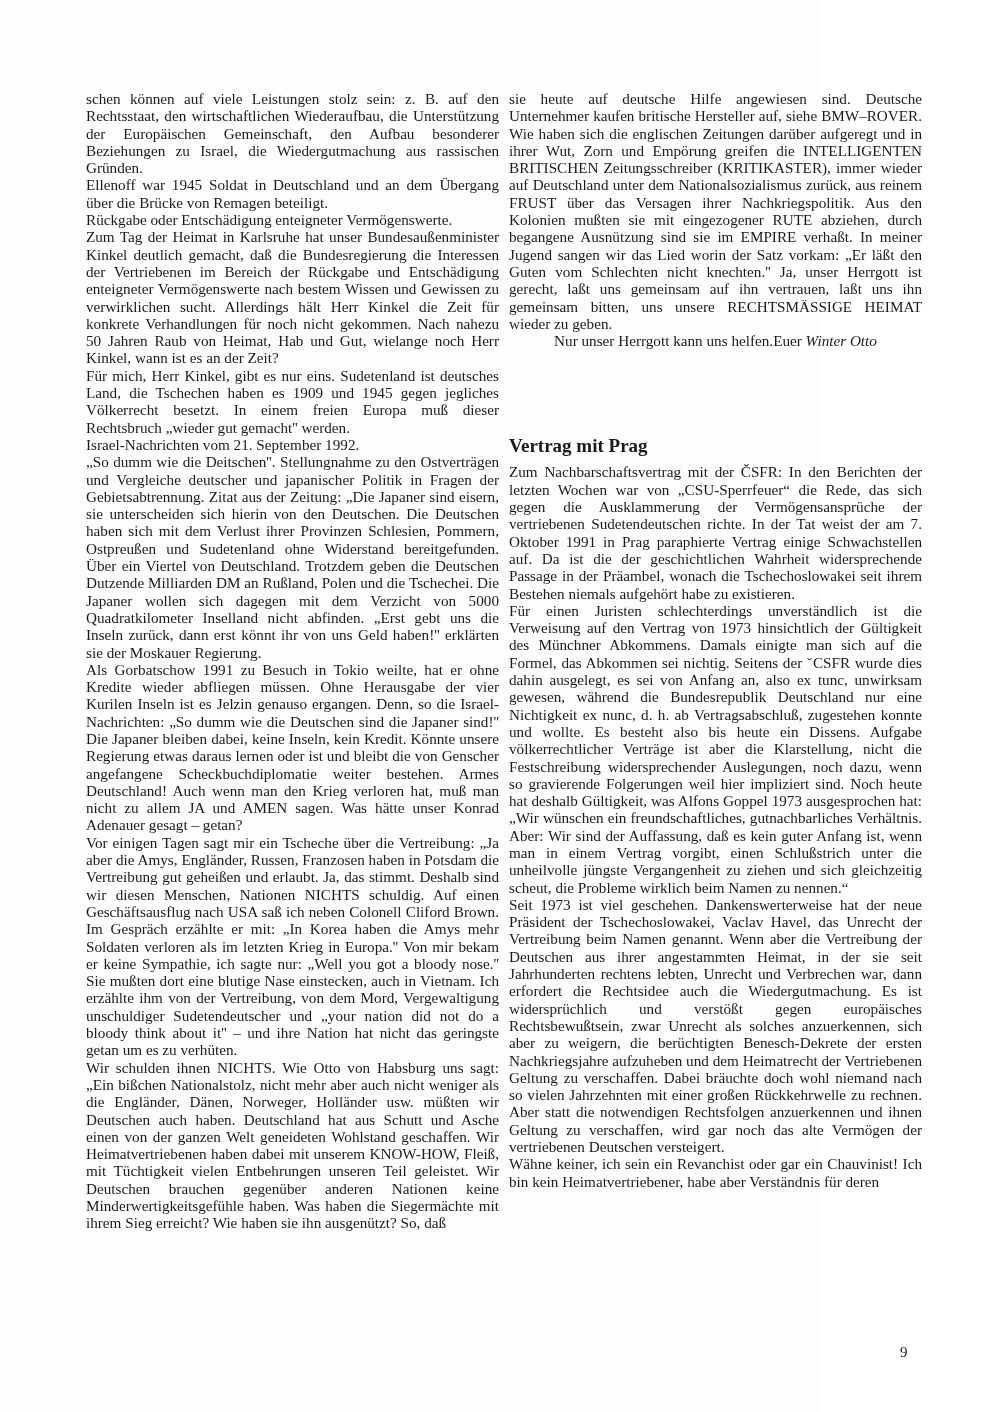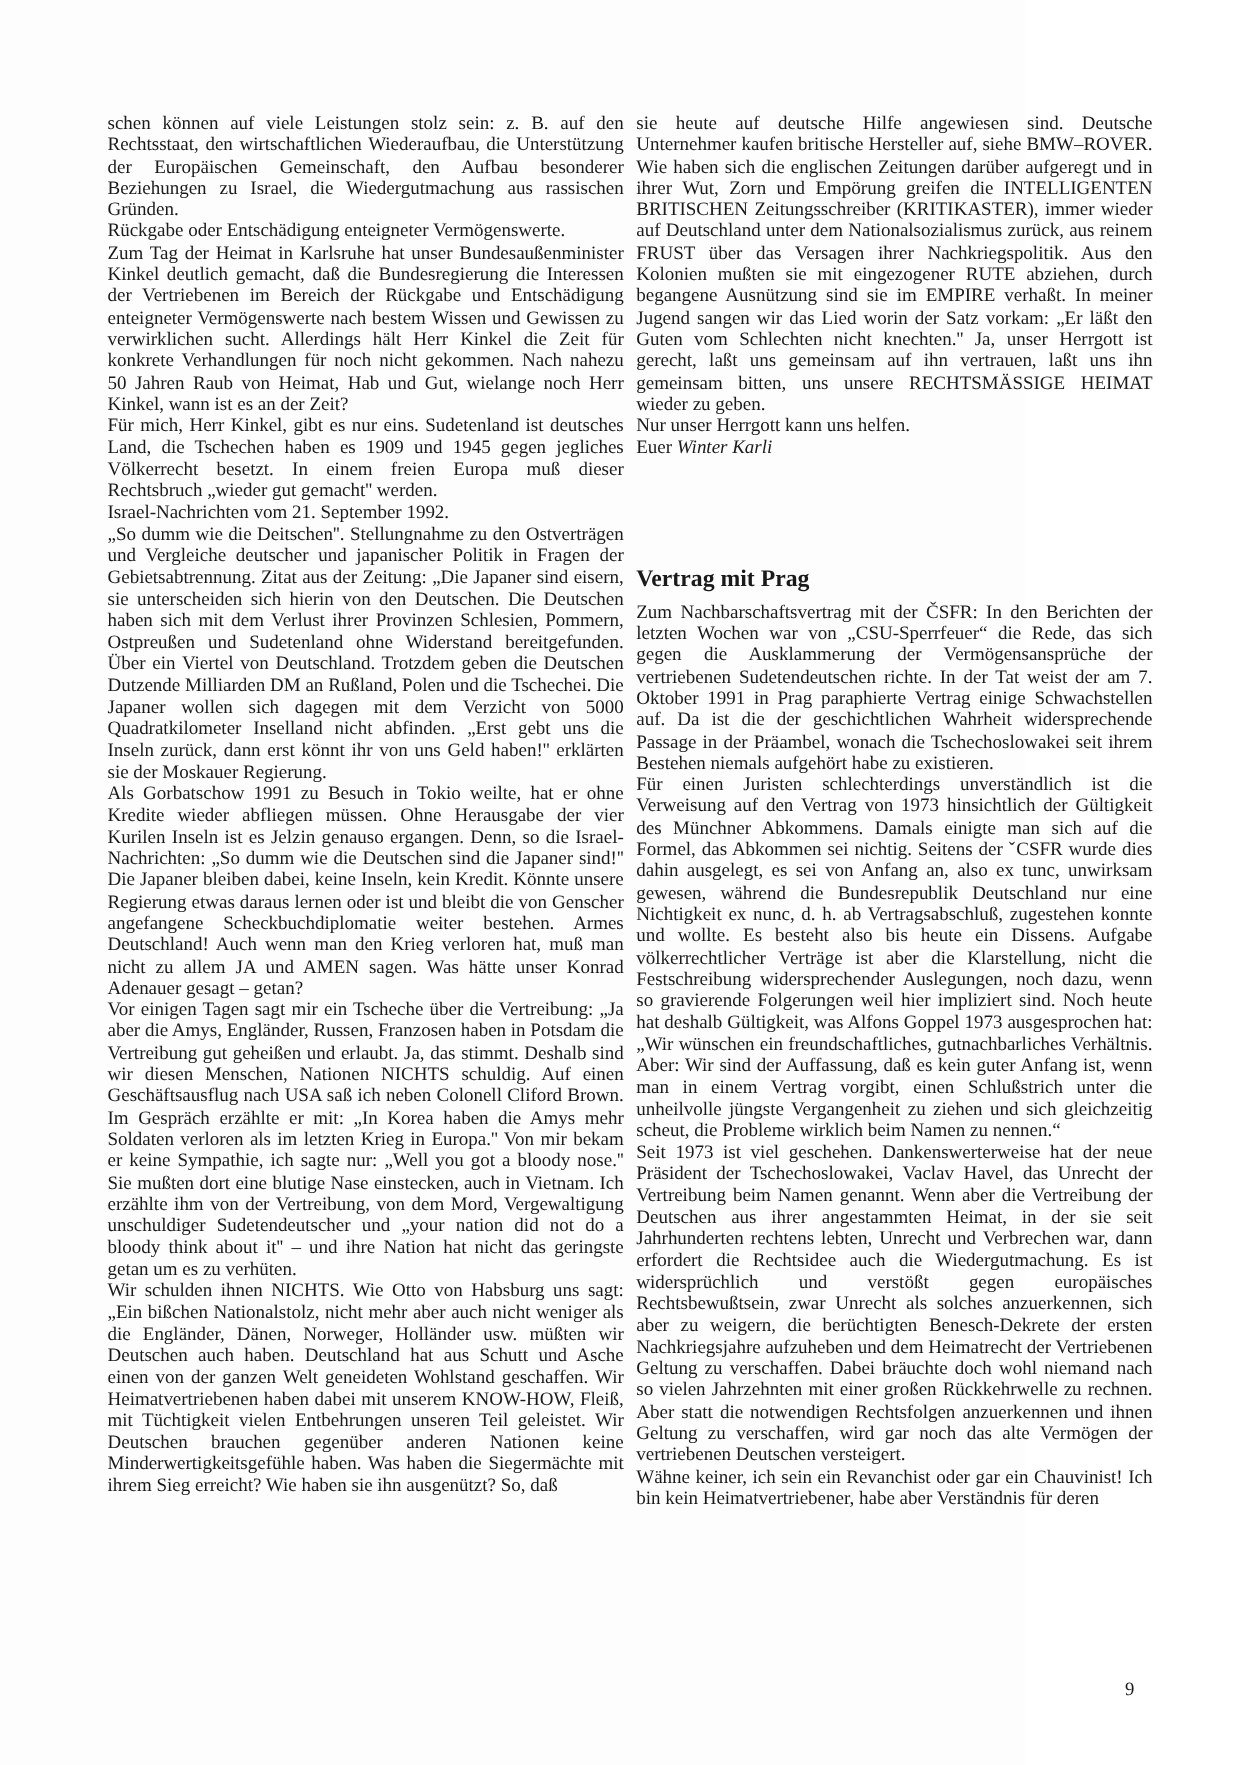--- a/index.html
+++ b/index.html
@@ -26,21 +26,20 @@
       hyphens: manual;
     }
     .col-left { left: 86px; }
     .col-right { left: 509px; }
     .col p { margin: 0; }
     .bold { font-weight: normal; }
     .ital { font-style: italic; }
     .signoff {
       display: flex;
       justify-content: center;
-      flex-direction: column;
     }
     .article-title {
       text-align: left;
       font-weight: bold;
       font-size: 19px;
       line-height: 22px;
       margin: 86px 0 6px 0;
     }
     .page-number {
       position: absolute;
@@ -50,35 +49,36 @@
       font-family: "Liberation Serif", serif;
     }
   </style>
 </head>
 <body>
 
 <div class="page">
 
   <div class="col col-left">
     <p>schen können auf viele Leistungen stolz sein: z. B. auf den Rechtsstaat, den wirtschaftlichen Wiederaufbau, die Unterstützung der Europäischen Gemeinschaft, den Aufbau besonderer Beziehungen zu Israel, die Wiedergutmachung aus rassischen Gründen.</p>
+    <p>Ellenoff war 1945 Soldat in Deutschland und an dem Übergang über die Brücke von Remagen beteiligt.</p>
     <p class="bold">Rückgabe oder Entschädigung enteigneter Vermögenswerte.</p>
     <p>Zum Tag der Heimat in Karlsruhe hat unser Bundesaußenminister Kinkel deutlich gemacht, daß die Bundesregierung die Interessen der Vertriebenen im Bereich der Rückgabe und Entschädigung enteigneter Vermögenswerte nach bestem Wissen und Gewissen zu verwirklichen sucht. Allerdings hält Herr Kinkel die Zeit für konkrete Verhandlungen für noch nicht gekommen. Nach nahezu 50 Jahren Raub von Heimat, Hab und Gut, wielange noch Herr Kinkel, wann ist es an der Zeit?</p>
     <p>Für mich, Herr Kinkel, gibt es nur eins. Sudetenland ist deutsches Land, die Tschechen haben es 1909 und 1945 gegen jegliches Völkerrecht besetzt. In einem freien Europa muß dieser Rechtsbruch „wieder gut gemacht'' werden.</p>
     <p class="bold">Israel-Nachrichten vom 21. September 1992.</p>
     <p><span>„So dumm wie die Deitschen''. Stellungnahme zu den Ostverträgen und Vergleiche deutscher und japanischer Politik in Fragen der Gebietsabtrennung. Zitat aus der Zeitung: „Die Japaner sind eisern, sie unterscheiden sich hierin von den Deutschen. Die Deutschen haben sich mit dem Verlust ihrer Provinzen Schlesien, Pommern, Ostpreußen und Sudetenland ohne Widerstand bereitgefunden. </span><span class="bold">Über ein Viertel von Deutschland.</span><span> Trotzdem geben die Deutschen Dutzende Milliarden DM an Rußland, Polen und die Tschechei. Die Japaner wollen sich dagegen mit dem Verzicht von 5000 Quadratkilometer Inselland nicht abfinden. „Erst gebt uns die Inseln zurück, dann erst könnt ihr von uns Geld haben!'' erklärten sie der Moskauer Regierung.</span></p>
     <p>Als Gorbatschow 1991 zu Besuch in Tokio weilte, hat er ohne Kredite wieder abfliegen müssen. Ohne Herausgabe der vier Kurilen Inseln ist es Jelzin genauso ergangen. Denn, so die Israel-Nachrichten: „So dumm wie die Deutschen sind die Japaner sind!'' Die Japaner bleiben dabei, keine Inseln, kein Kredit. Könnte unsere Regierung etwas daraus lernen oder ist und bleibt die von Genscher angefangene Scheckbuchdiplomatie weiter bestehen. Armes Deutschland! Auch wenn man den Krieg verloren hat, muß man nicht zu allem JA und AMEN sagen. Was hätte unser Konrad Adenauer gesagt – getan?</p>
     <p><span class="bold">Vor einigen Tagen sagt mir ein Tscheche über die Vertreibung:</span><span> „Ja aber die Amys, Engländer, Russen, Franzosen haben in Potsdam die Vertreibung gut geheißen und erlaubt. Ja, das stimmt. Deshalb sind wir diesen Menschen, Nationen NICHTS schuldig. Auf einen Geschäftsausflug nach USA saß ich neben Colonell Cliford Brown. Im Gespräch erzählte er mit: „In Korea haben die Amys mehr Soldaten verloren als im letzten Krieg in Europa.'' Von mir bekam er keine Sympathie, ich sagte nur: „Well you got a bloody nose.'' Sie mußten dort eine blutige Nase einstecken, auch in Vietnam. Ich erzählte ihm von der Vertreibung, von dem Mord, Vergewaltigung unschuldiger Sudetendeutscher und „your nation did not do a bloody think about it'' – und ihre Nation hat nicht das geringste getan um es zu verhüten.</span></p>
     <p>Wir schulden ihnen NICHTS. Wie Otto von Habsburg uns sagt: „Ein bißchen Nationalstolz, nicht mehr aber auch nicht weniger als die Engländer, Dänen, Norweger, Holländer usw. müßten wir Deutschen auch haben. Deutschland hat aus Schutt und Asche einen von der ganzen Welt geneideten Wohlstand geschaffen. Wir Heimatvertriebenen haben dabei mit unserem KNOW-HOW, Fleiß, mit Tüchtigkeit vielen Entbehrungen unseren Teil geleistet. Wir Deutschen brauchen gegenüber anderen Nationen keine Minderwertigkeitsgefühle haben. Was haben die Siegermächte mit ihrem Sieg erreicht? Wie haben sie ihn ausgenützt? So, daß</p>
   </div>
 
   <div class="col col-right">
     <p>sie heute auf deutsche Hilfe angewiesen sind. Deutsche Unternehmer kaufen britische Hersteller auf, siehe BMW–ROVER. Wie haben sich die englischen Zeitungen darüber aufgeregt und in ihrer Wut, Zorn und Empörung greifen die INTELLIGENTEN BRITISCHEN Zeitungsschreiber (KRITIKASTER), immer wieder auf Deutschland unter dem Nationalsozialismus zurück, aus reinem FRUST über das Versagen ihrer Nachkriegspolitik. Aus den Kolonien mußten sie mit eingezogener RUTE abziehen, durch begangene Ausnützung sind sie im EMPIRE verhaßt. In meiner Jugend sangen wir das Lied worin der Satz vorkam: „Er läßt den Guten vom Schlechten nicht knechten.'' Ja, unser Herrgott ist gerecht, laßt uns gemeinsam auf ihn vertrauen, laßt uns ihn gemeinsam bitten, uns unsere RECHTSMÄSSIGE HEIMAT wieder zu geben.</p>
     <p class="signoff">
       <span>Nur unser Herrgott kann uns helfen.</span>
-      <span><span>Euer </span><span class="ital">Winter Karli</span></span>
+      <span><span>Euer </span><span class="ital">Winter Otto</span></span>
     </p>
 
     <div class="article-title">Vertrag mit Prag</div>
 
     <p>Zum Nachbarschaftsvertrag mit der ČSFR: In den Berichten der letzten Wochen war von „CSU-Sperrfeuer“ die Rede, das sich gegen die Ausklammerung der Vermögensansprüche der vertriebenen Sudetendeutschen richte. In der Tat weist der am 7. Oktober 1991 in Prag paraphierte Vertrag einige Schwachstellen auf. Da ist die der geschichtlichen Wahrheit widersprechende Passage in der Präambel, wonach die Tschechoslowakei seit ihrem Bestehen niemals aufgehört habe zu existieren.</p>
     <p>Für einen Juristen schlechterdings unverständlich ist die Verweisung auf den Vertrag von 1973 hinsichtlich der Gültigkeit des Münchner Abkommens. Damals einigte man sich auf die Formel, das Abkommen sei nichtig. Seitens der ˇCSFR wurde dies dahin ausgelegt, es sei von Anfang an, also ex tunc, unwirksam gewesen, während die Bundesrepublik Deutschland nur eine Nichtigkeit ex nunc, d. h. ab Vertragsabschluß, zugestehen konnte und wollte. Es besteht also bis heute ein Dissens. Aufgabe völkerrechtlicher Verträge ist aber die Klarstellung, nicht die Festschreibung widersprechender Auslegungen, noch dazu, wenn so gravierende Folgerungen weil hier impliziert sind. Noch heute hat deshalb Gültigkeit, was Alfons Goppel 1973 ausgesprochen hat: „Wir wünschen ein freundschaftliches, gutnachbarliches Verhältnis. Aber: Wir sind der Auffassung, daß es kein guter Anfang ist, wenn man in einem Vertrag vorgibt, einen Schlußstrich unter die unheilvolle jüngste Vergangenheit zu ziehen und sich gleichzeitig scheut, die Probleme wirklich beim Namen zu nennen.“</p>
     <p>Seit 1973 ist viel geschehen. Dankenswerterweise hat der neue Präsident der Tschechoslowakei, Vaclav Havel, das Unrecht der Vertreibung beim Namen genannt. Wenn aber die Vertreibung der Deutschen aus ihrer angestammten Heimat, in der sie seit Jahrhunderten rechtens lebten, Unrecht und Verbrechen war, dann erfordert die Rechtsidee auch die Wiedergutmachung. Es ist widersprüchlich und verstößt gegen europäisches Rechtsbewußtsein, zwar Unrecht als solches anzuerkennen, sich aber zu weigern, die berüchtigten Benesch-Dekrete der ersten Nachkriegsjahre aufzuheben und dem  Heimatrecht der Vertriebenen Geltung zu verschaffen. Dabei bräuchte doch wohl niemand nach so vielen Jahrzehnten mit einer großen Rückkehrwelle zu rechnen. Aber statt die notwendigen Rechtsfolgen anzuerkennen und ihnen Geltung zu verschaffen, wird gar noch das alte Vermögen der vertriebenen Deutschen versteigert.</p>
     <p>Wähne keiner, ich sein ein Revanchist oder gar ein Chauvinist! Ich bin kein Heimatvertriebener, habe aber Verständnis für deren</p>
   </div>
 

